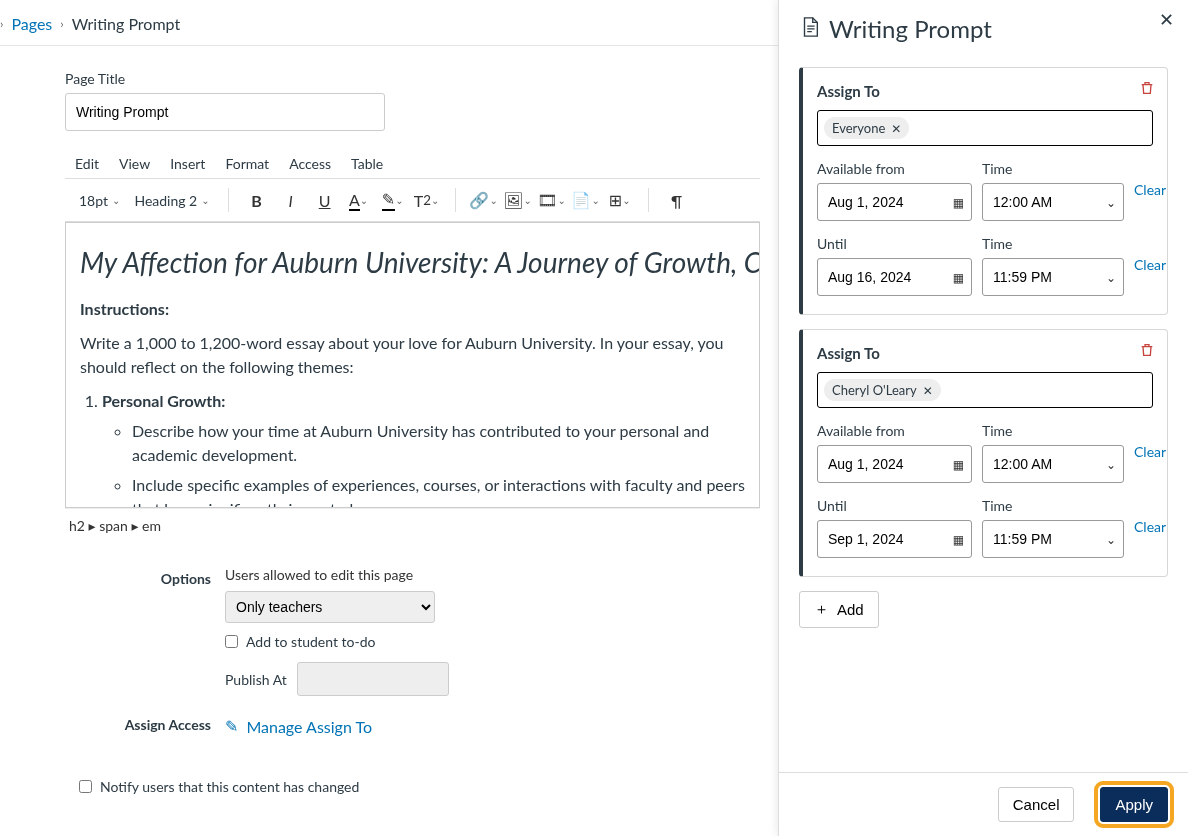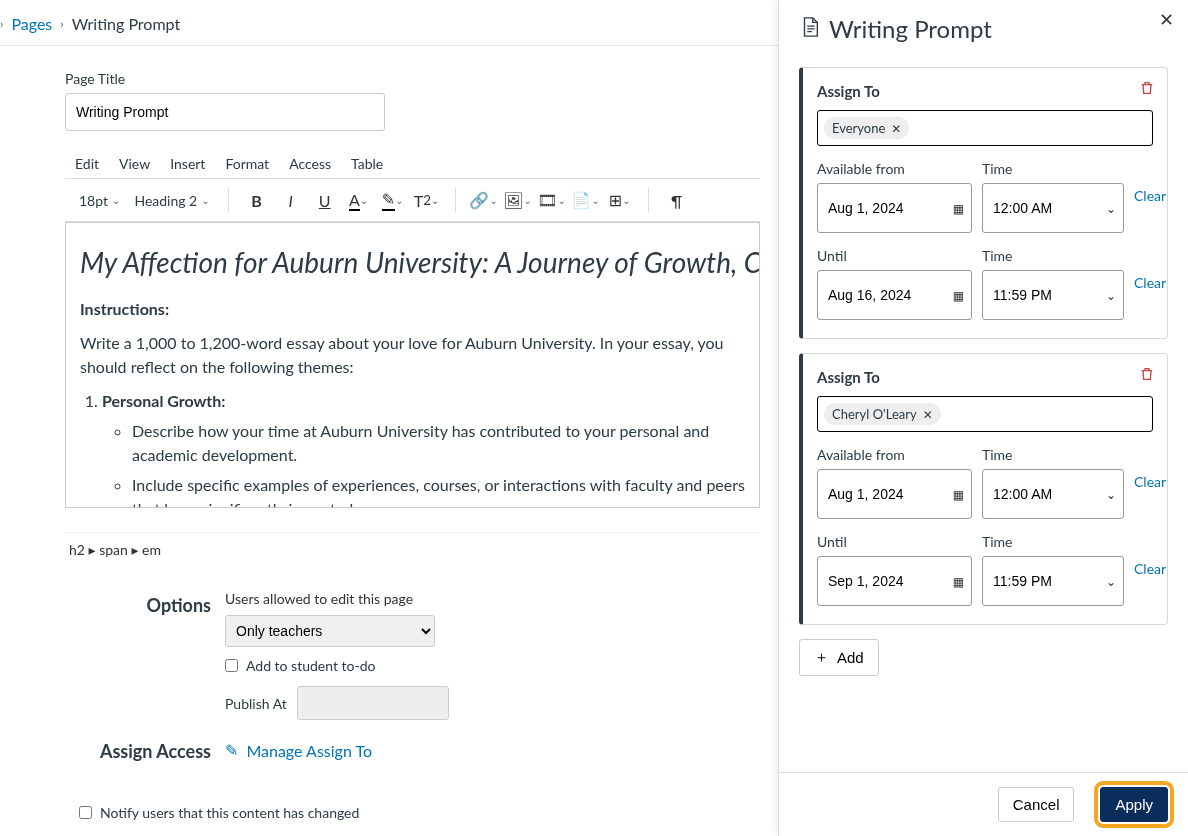--- a/index.html
+++ b/index.html
@@ -24,25 +24,25 @@
 .tb-btn { width: 28px; height: 28px; display: inline-flex; align-items: center; justify-content: center; font-size: 16px; color: #333; cursor: pointer; }
 
 
 .editor { border: 1px solid #ccc; padding: 12px 14px; height: 286px; overflow: hidden; font-size: 16px; line-height: 1.5; margin-top: 0; }
 .editor h2 { font-size: 28px; font-weight: 400; font-style: italic; margin: 6px 0 14px 0; color: #2d3b45; white-space: nowrap; }
 .editor p { margin: 10px 0; }
 .editor ol { margin-left: 22px; }
 .editor ol li { margin: 10px 0; }
 .editor ul { margin-left: 30px; list-style: circle; }
 .editor ul li { margin: 6px 0; }
-.pathbar { padding: 8px 4px; font-size: 14px; color: #333; border-top: 1px solid #eee; margin-top: 24px; }
+.pathbar { padding: 8px 4px; font-size: 14px; color: #333; border-top: 1px solid #eee; }
 
 
 .opts { display: grid; grid-template-columns: 160px 1fr; row-gap: 20px; margin-top: 24px; align-items: start; }
-.opts .lab { text-align: right; padding-right: 14px; font-weight: 700; font-size: 18px; padding-top: 4px; }
+.opts .lab { text-align: right; padding-right: 14px; font-weight: 700; font-size: 14px; padding-top: 4px; }
 select.dropdown { width: 210px; height: 32px; border: 1px solid #ccc; border-radius: 3px; padding: 0 6px; font-size: 14px; }
 .opts-desc { font-size: 14px; color: #333; margin-bottom: 8px; }
 .chk-row { display: flex; align-items: center; gap: 8px; margin-top: 10px; }
 .publish-row { display: flex; align-items: center; gap: 10px; margin-top: 12px; }
 .publish-row input { width: 152px; height: 34px; background: #eee; border: 1px solid #ccc; border-radius: 3px; }
 .assign-link { display: inline-flex; align-items: center; gap: 8px; font-size: 16px; }
 
 .notify { display: flex; align-items: center; gap: 8px; margin-top: 28px; padding: 14px 0 0 0; margin-left: 14px; }
 
 
@@ -55,21 +55,21 @@
 .panel-body { flex: 1; overflow-y: auto; padding: 14px 20px; }
 .assign-card { border: 1px solid #d7d7d7; border-left: 4px solid #2d3b45; border-radius: 4px; padding: 14px 14px 18px 14px; margin-bottom: 14px; position: relative; }
 .assign-card .trash { position: absolute; top: 12px; right: 12px; color: #c8443f; cursor: pointer; }
 .card-label { font-weight: 700; font-size: 15px; margin-bottom: 10px; }
 .chip-box { border: 1px solid #000000; border-radius: 3px; padding: 6px; min-height: 36px; display: flex; flex-wrap: wrap; gap: 6px; }
 .chip { background: #eee; border-radius: 12px; padding: 3px 8px; font-size: 13px; display: inline-flex; align-items: center; gap: 6px; }
 .chip .chip-x { font-size: 12px; cursor: pointer; }
 .dt-row { display: grid; grid-template-columns: 155px 142px 40px; gap: 10px; align-items: end; margin-top: 14px; }
 .dt-col .dlab { font-weight: 400; font-size: 14px; margin-bottom: 6px; }
 .dt-input { position: relative; }
-.dt-input input { width: 100%; height: 50px; border: 1px solid #999; border-radius: 3px; padding: 0 30px 0 10px; font-size: 14px; }
+.dt-input input { width: 100%; height: 38px; border: 1px solid #999; border-radius: 3px; padding: 0 30px 0 10px; font-size: 14px; }
 .dt-input .suffix { position: absolute; right: 8px; top: 50%; transform: translateY(-50%); color: #333; font-size: 12px; }
 .clear-link { color: #0374b5; font-size: 14px; cursor: pointer; align-self: center; padding-bottom: 2px; }
 .add-btn { border: 1px solid #ccc; background: #fff; padding: 8px 14px; border-radius: 3px; display: inline-flex; align-items: center; gap: 8px; font-size: 15px; cursor: pointer; }
 
 .panel-ft { border-top: 1px solid #ddd; padding: 14px 20px; display: flex; justify-content: flex-end; gap: 26px; }
 .btn { padding: 8px 14px; border-radius: 3px; font-size: 15px; cursor: pointer; }
 .btn-sec { background: #fff; border: 1px solid #ccc; }
 .btn-pri { background: #0b2d5b; color: #fff; border: 1px solid #0b2d5b; }
 .apply-hl { outline: 4px solid #f5a623; outline-offset: 2px; border-radius: 3px; }
 

